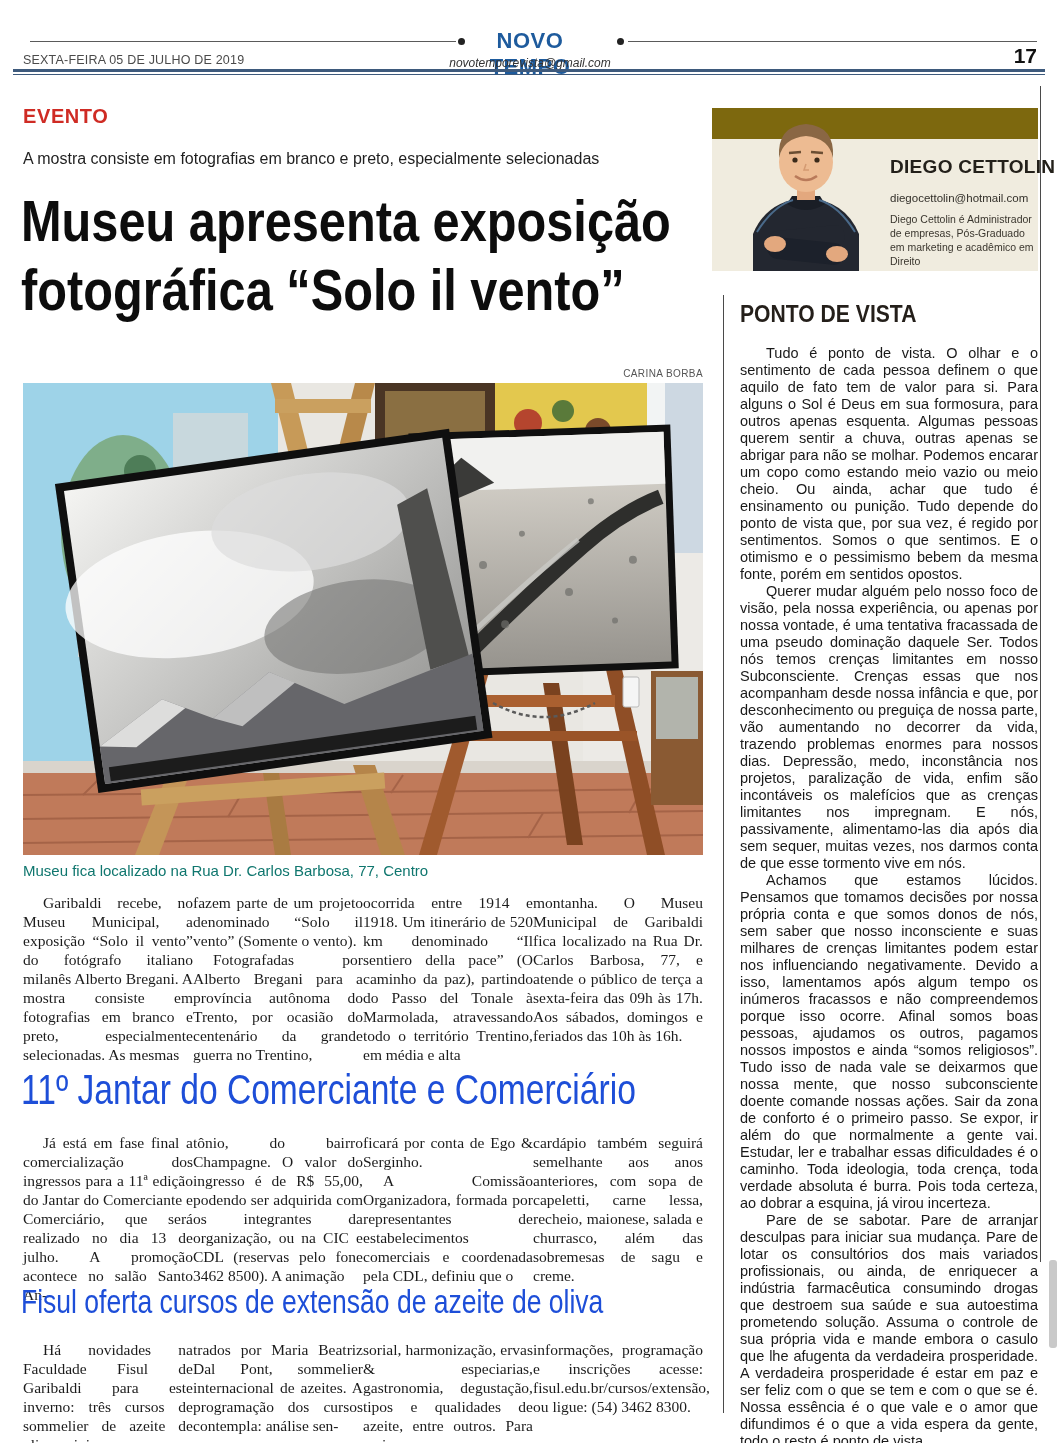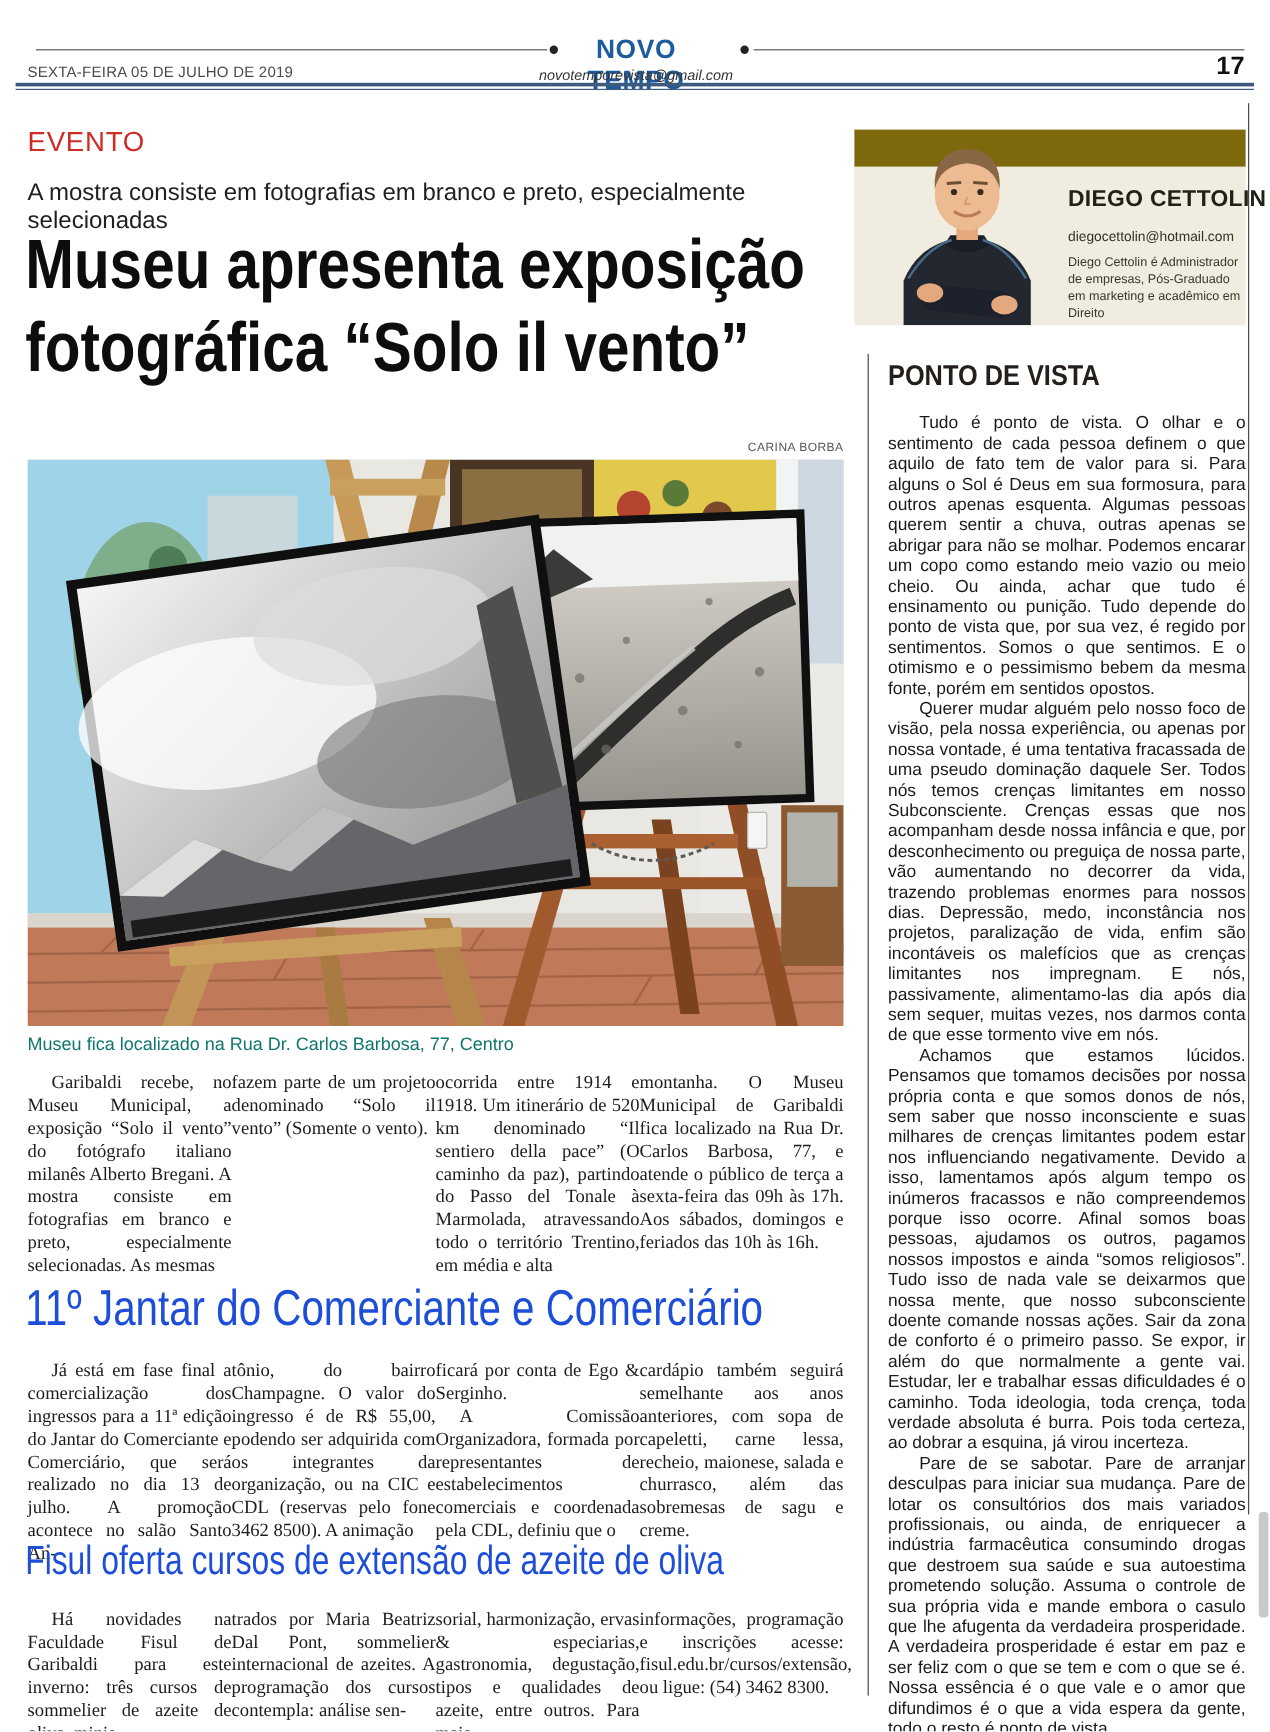--- a/index.html
+++ b/index.html
@@ -12,22 +12,22 @@
   .masthead{position:absolute;top:28px;left:464px;width:132px;text-align:center;
             font-size:22px;font-weight:bold;letter-spacing:0.5px;}
   .dateline{position:absolute;top:53px;left:23px;font-size:12.5px;color:#4a4a4a;letter-spacing:0.2px;}
   .emailline{position:absolute;top:56px;left:429px;width:202px;text-align:center;
              font-style:italic;font-size:12px;color:#333;}
   .pagenum{position:absolute;top:44px;right:21px;font-size:21px;font-weight:bold;color:#111;}
   .rule2{position:absolute;top:69px;left:13px;width:1032px;height:2px;
          border-top:3px solid #3e5a7c;border-bottom:1px solid #3e5a7c;}
 
   
-  .kicker{position:absolute;top:105px;left:23px;font-size:23px;font-weight:normal;letter-spacing:0.6px;}
-  .standfirst{position:absolute;top:150px;left:23px;width:690px;font-size:20px;color:#1f1f1f;}
+  .kicker{position:absolute;top:105px;left:23px;font-size:20px;font-weight:bold;letter-spacing:0.6px;}
+  .standfirst{position:absolute;top:150px;left:23px;width:690px;font-size:16px;color:#1f1f1f;}
   .headline{position:absolute;top:186px;left:21px;font-weight:bold;color:#0d0d0d;
             font-size:58px;line-height:69px;}
   .headline span{display:inline-block;transform:scaleX(0.84);transform-origin:0 50%;white-space:nowrap;}
   .credit{position:absolute;top:368px;right:355px;font-size:10px;color:#555;letter-spacing:0.4px;}
   .photo{position:absolute;top:383px;left:23px;width:680px;height:472px;background:#dfe2e4;}
   .caption{position:absolute;top:862px;left:23px;font-size:15px;color:#0f766e;}
 
   .cols{position:absolute;left:23px;width:680px;display:flex;gap:0;}
   .col{flex:1;min-width:0;}
   .col p{margin:0;font-family:"Liberation Serif", serif;font-size:15.5px;line-height:19px;
@@ -184,20 +184,21 @@
     </svg>
   </div>
   <div class="caption">Museu fica localizado na Rua Dr. Carlos Barbosa, 77, Centro</div>
 
   <div class="cols a1">
     <div class="col">
       <p class="ind">Garibaldi recebe, no Museu Municipal, a exposição “Solo il vento” do fotógrafo italiano milanês Alberto Bregani. A mostra consiste em fotografias em branco e preto, especialmente selecionadas. As mesmas</p>
     </div>
     <div class="col">
       <p>fazem parte de um projeto denominado “Solo il vento” (Somente o vento).</p>
+      <p class="ind">Fotografadas por Alberto Bregani para a província autônoma do Trento, por ocasião do centenário da grande guerra no Trentino,</p>
     </div>
     <div class="col">
       <p>ocorrida entre 1914 e 1918. Um itinerário de 520 km denominado “Il sentiero della pace” (O caminho da paz), partindo do Passo del Tonale à Marmolada, atravessando todo o território Trentino, em média e alta</p>
     </div>
     <div class="col">
       <p>montanha. O Museu Municipal de Garibaldi fica localizado na Rua Dr. Carlos Barbosa, 77, e atende o público de terça a sexta-feira das 09h às 17h. Aos sábados, domingos e feriados das 10h às 16h.</p>
     </div>
   </div>
 
   <div class="subhead h2a">

